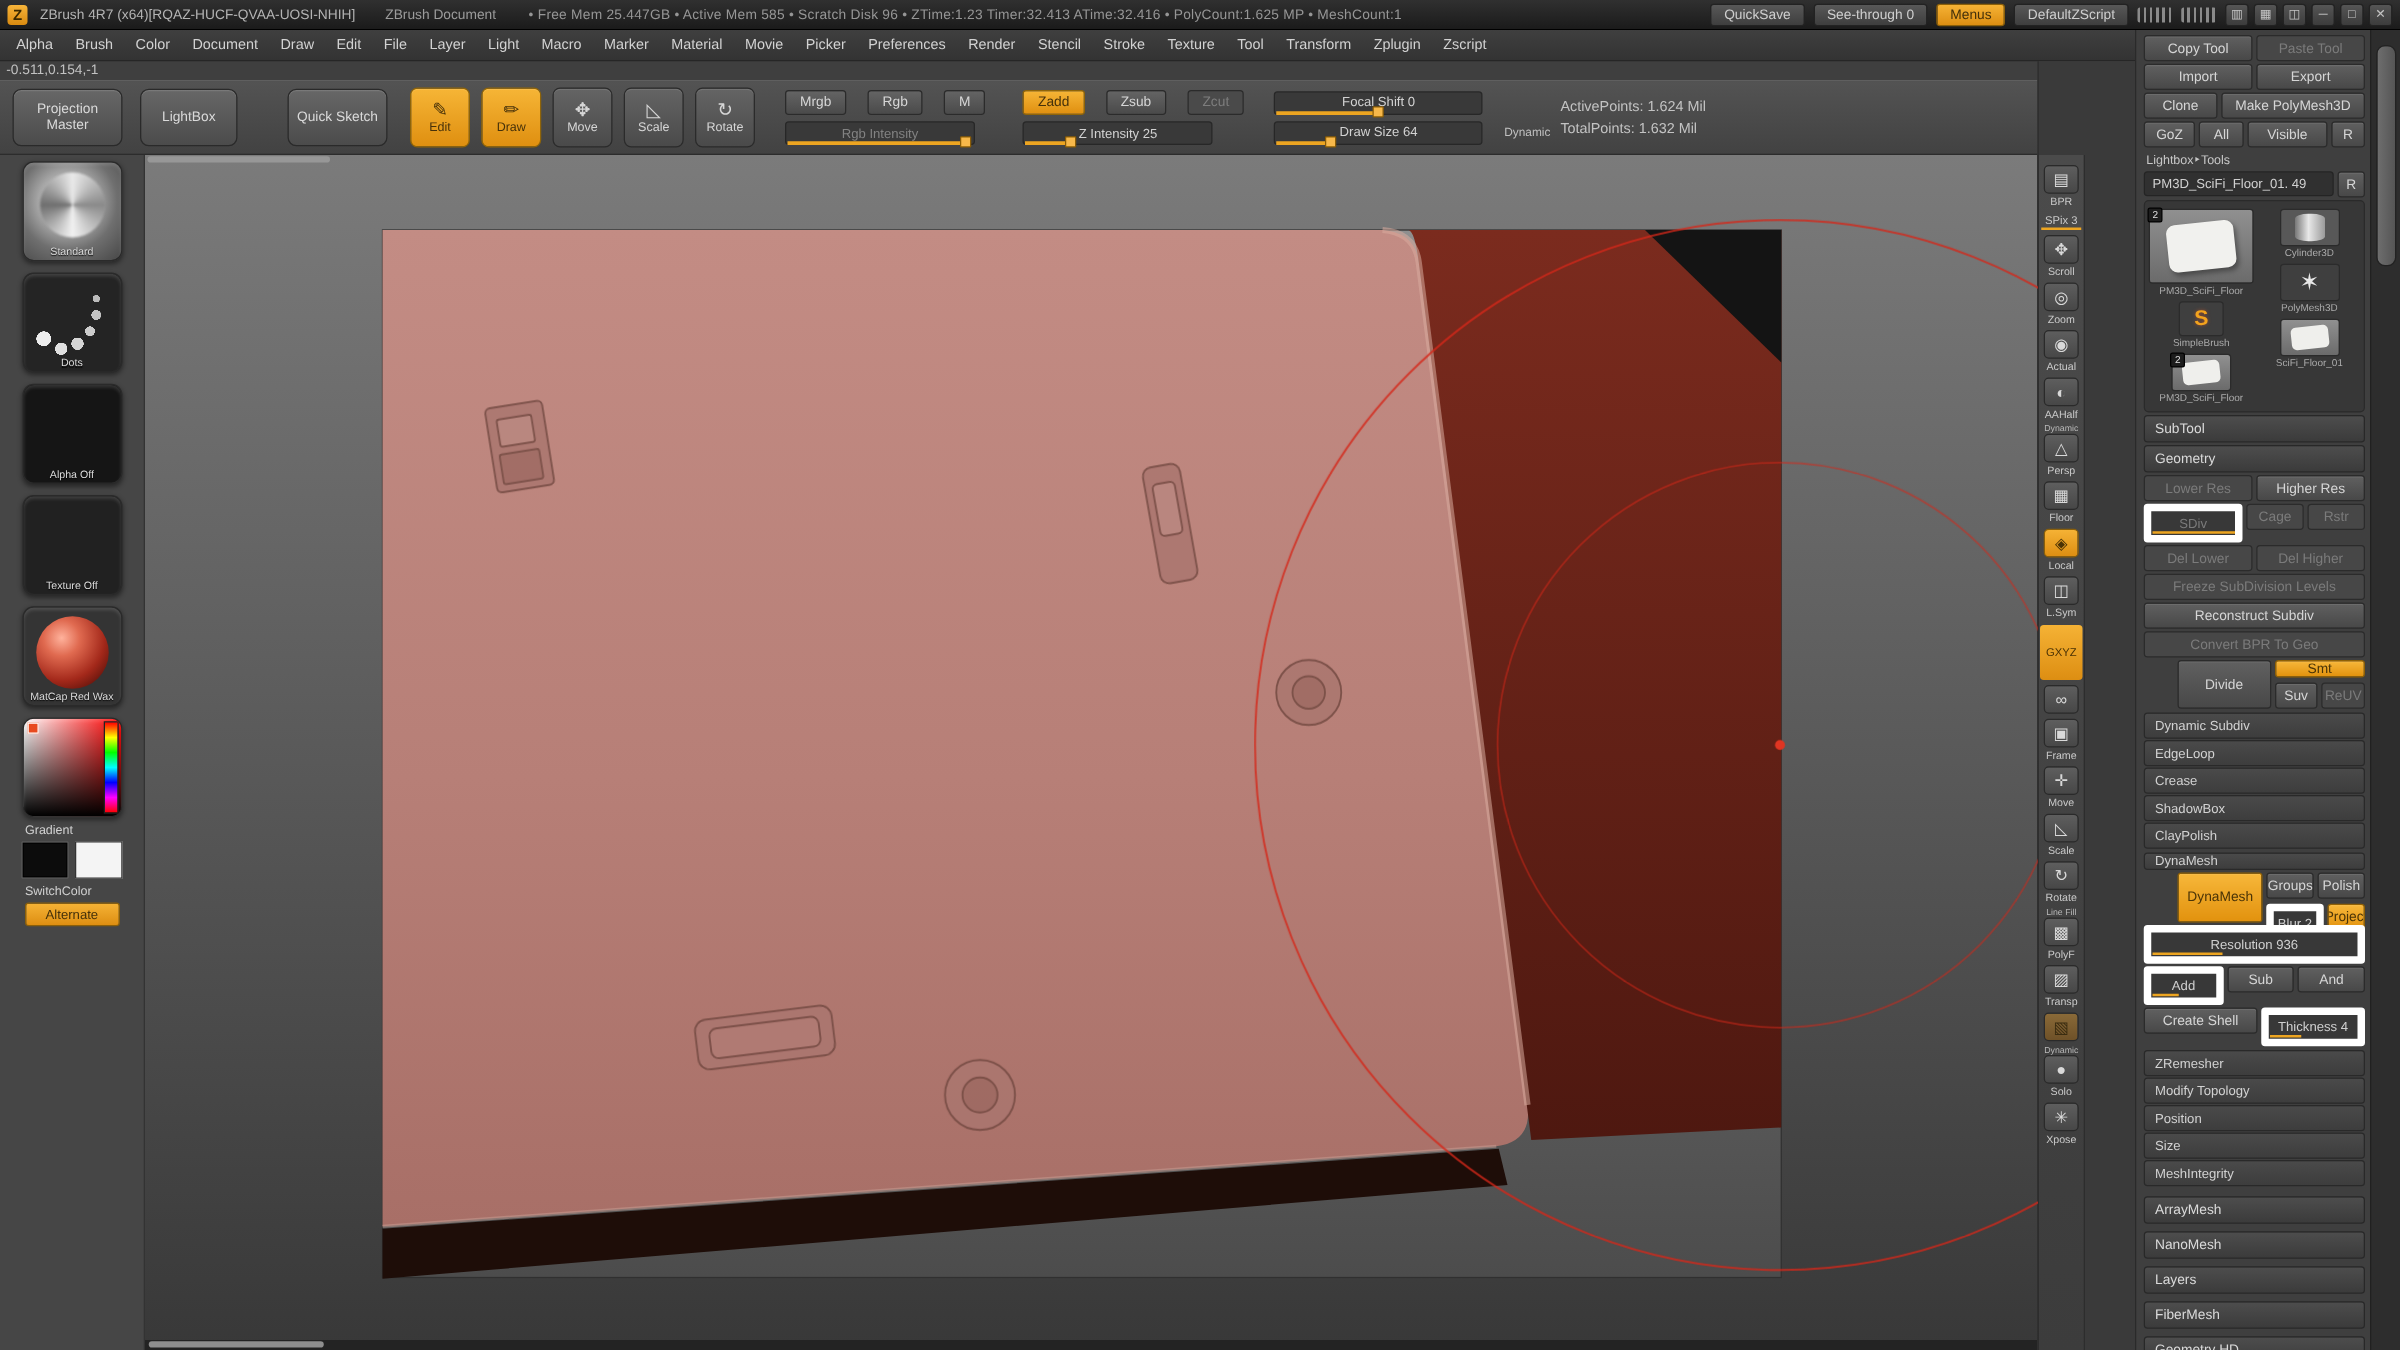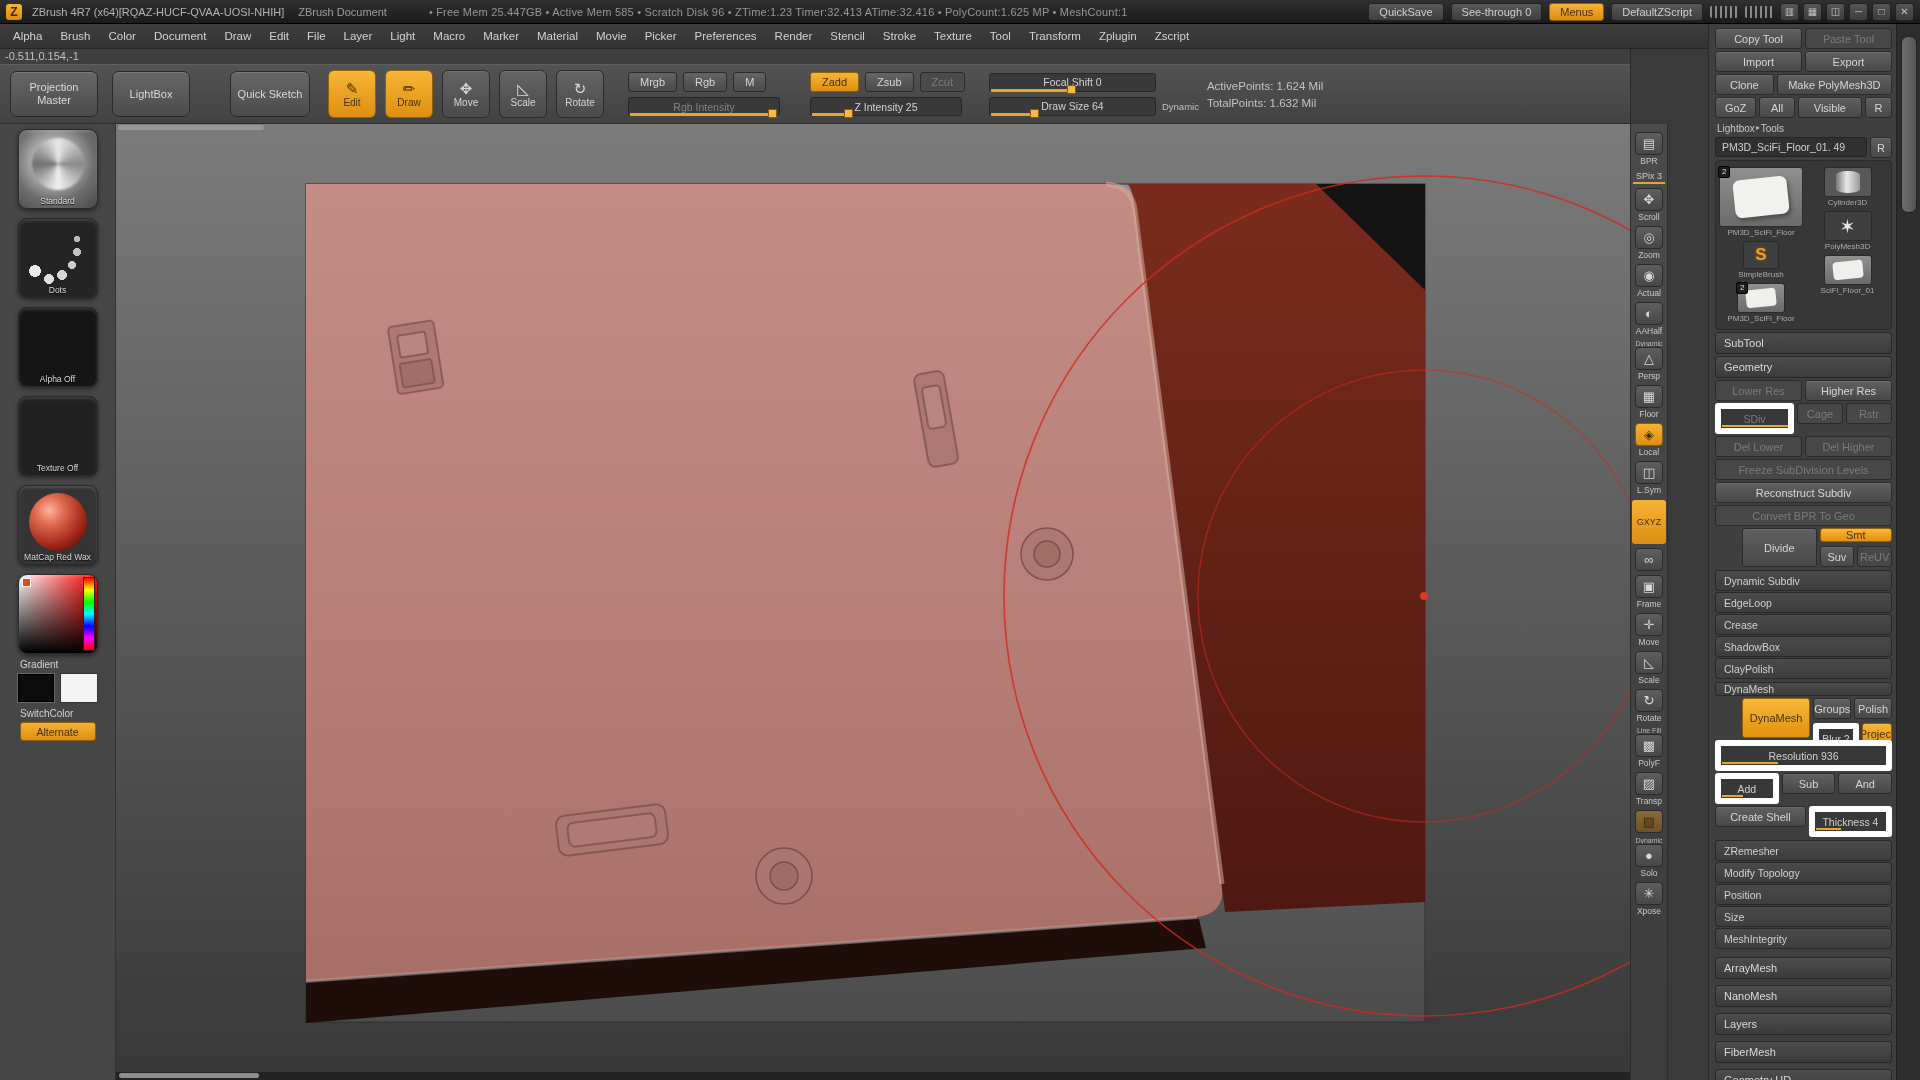--- a/index.html
+++ b/index.html
@@ -1,42 +1,42 @@
 <!DOCTYPE html>
 <html><head>
 <meta charset="utf-8">
 <style>
   html,body{margin:0;padding:0;background:#2e2e2e;font-family:"Liberation Sans","DejaVu Sans",sans-serif;}
   #app{position:relative;width:1920px;height:1080px;overflow:hidden;background:#3f3f3f;color:#c8c8c8;font-size:11px;}
   
   #titlebar{position:absolute;left:0;top:0;width:1920px;height:24px;background:linear-gradient(#303030,#1b1b1b);border-bottom:1px solid #000;display:flex;align-items:center;gap:10px;padding:0 6px;box-sizing:border-box;color:#a9a9a9;}
   .tb-logo{width:16px;height:16px;border-radius:3px;background:linear-gradient(#f7b43a,#d98a10);color:#3a2800;font-weight:bold;font-size:12px;display:flex;align-items:center;justify-content:center;}
   .tb-title{color:#b4b4b4;text-align:center;}
-  .tb-doc{color:#9c9c9c;margin-left:4px;text-align:right;}
-  .tb-stats{color:#969696;margin-left:32px;letter-spacing:.2px;}
+  .tb-doc{color:#9c9c9c;margin-left:14px;text-align:right;}
+  .tb-stats{color:#969696;margin-left:16px;letter-spacing:.2px;}
   .tb-right{margin-left:auto;display:flex;align-items:center;gap:7px;}
   .tb-btn{padding:2px 10px;background:linear-gradient(#585858,#3e3e3e);border:1px solid #222;border-radius:3px;color:#cfcfcf;}
   .tb-btn.orange{background:linear-gradient(#f5b235,#dd8e12);color:#43300a;border-color:#8a5f0a;}
   .tb-bars{width:28px;height:12px;background:repeating-linear-gradient(90deg,#8a8a8a 0 2px,transparent 2px 5px);border-radius:2px;}
   .tb-icon{width:17px;height:16px;background:linear-gradient(#555,#3c3c3c);border:1px solid #222;border-radius:3px;display:flex;align-items:center;justify-content:center;font-size:10px;color:#c4c4c4;}
   
   #menubar{position:absolute;left:0;top:24px;width:1708px;height:25px;background:linear-gradient(#3f3f3f,#333);border-bottom:1px solid #262626;display:flex;align-items:center;padding:0 4px;box-sizing:border-box;}
   .menu-item{padding:3px 9px;color:#d2d2d2;font-size:11.5px;}
   
   #coordline{position:absolute;left:5px;top:50px;font-size:11px;color:#c2c2c2;}
   
   #shelf{position:absolute;left:0;top:64px;width:1630px;height:60px;background:linear-gradient(#535353,#424242);border-top:1px solid #5f5f5f;border-bottom:1px solid #2c2c2c;display:flex;align-items:center;padding:0 10px;box-sizing:border-box;}
   .shelf-bigbtn{width:88px;height:46px;border-radius:7px;background:linear-gradient(#676767,#4b4b4b);border:1px solid #2a2a2a;box-shadow:inset 0 1px 0 rgba(255,255,255,.12);color:#dadada;font-size:11px;display:flex;align-items:center;justify-content:center;text-align:center;line-height:1.15;padding:2px;box-sizing:border-box;}.ml14{margin-left:14px}.ml24{margin-left:24px}.ml30{margin-left:30px}.ml40{margin-left:40px}
   .shelf-modes{display:flex;gap:9px;margin-left:18px;}
   .mode-btn{width:46px;height:46px;border-radius:6px;background:linear-gradient(#646464,#4a4a4a);border:1px solid #2b2b2b;display:flex;flex-direction:column;align-items:center;justify-content:center;gap:1px;color:#d6d6d6;box-shadow:inset 0 1px 0 rgba(255,255,255,.1);}
   .mode-btn.orange{background:linear-gradient(#f6b536,#df8f10);color:#46310a;border-color:#8f6408;}
   .mode-icon{font-size:15px;line-height:1;}
   .mode-label{font-size:10px;}
   .vgroup{display:flex;flex-direction:column;gap:5px;}
-  .hrow{display:flex;gap:6px;align-items:center;}
+  .hrow{display:flex;gap:17px;align-items:center;}
   .sbtn{height:18px;padding:0 11px;background:linear-gradient(#646464,#4a4a4a);border:1px solid #2b2b2b;border-radius:3px;color:#d6d6d6;font-size:11px;display:flex;align-items:center;justify-content:center;}
   .sbtn.orange{background:linear-gradient(#f6b536,#df8f10);color:#46310a;border-color:#8f6408;}
   .sbtn.disabled{color:#7d7d7d;background:#4a4a4a;}
   .shelf-slider{position:relative;height:17px;background:#393939;border:1px solid #272727;border-radius:3px;color:#d2d2d2;font-size:10.5px;display:flex;align-items:center;justify-content:center;}
   .shelf-slider.disabled{color:#828282;}
   .shelf-slider .sfill{position:absolute;left:1px;bottom:-1px;height:3px;background:#eda521;}
   .shelf-slider .sfill::after{content:"";position:absolute;right:-3px;bottom:-2px;width:7px;height:7px;background:#f7b84a;border:1px solid #8a5c06;border-radius:1px;}
   .w150{width:150px}.w165{width:165px}
   .tiny{font-size:9.5px;color:#c0c0c0;}
   .points{display:flex;flex-direction:column;gap:5px;color:#c3c3c3;font-size:11.5px;margin-left:8px;}

